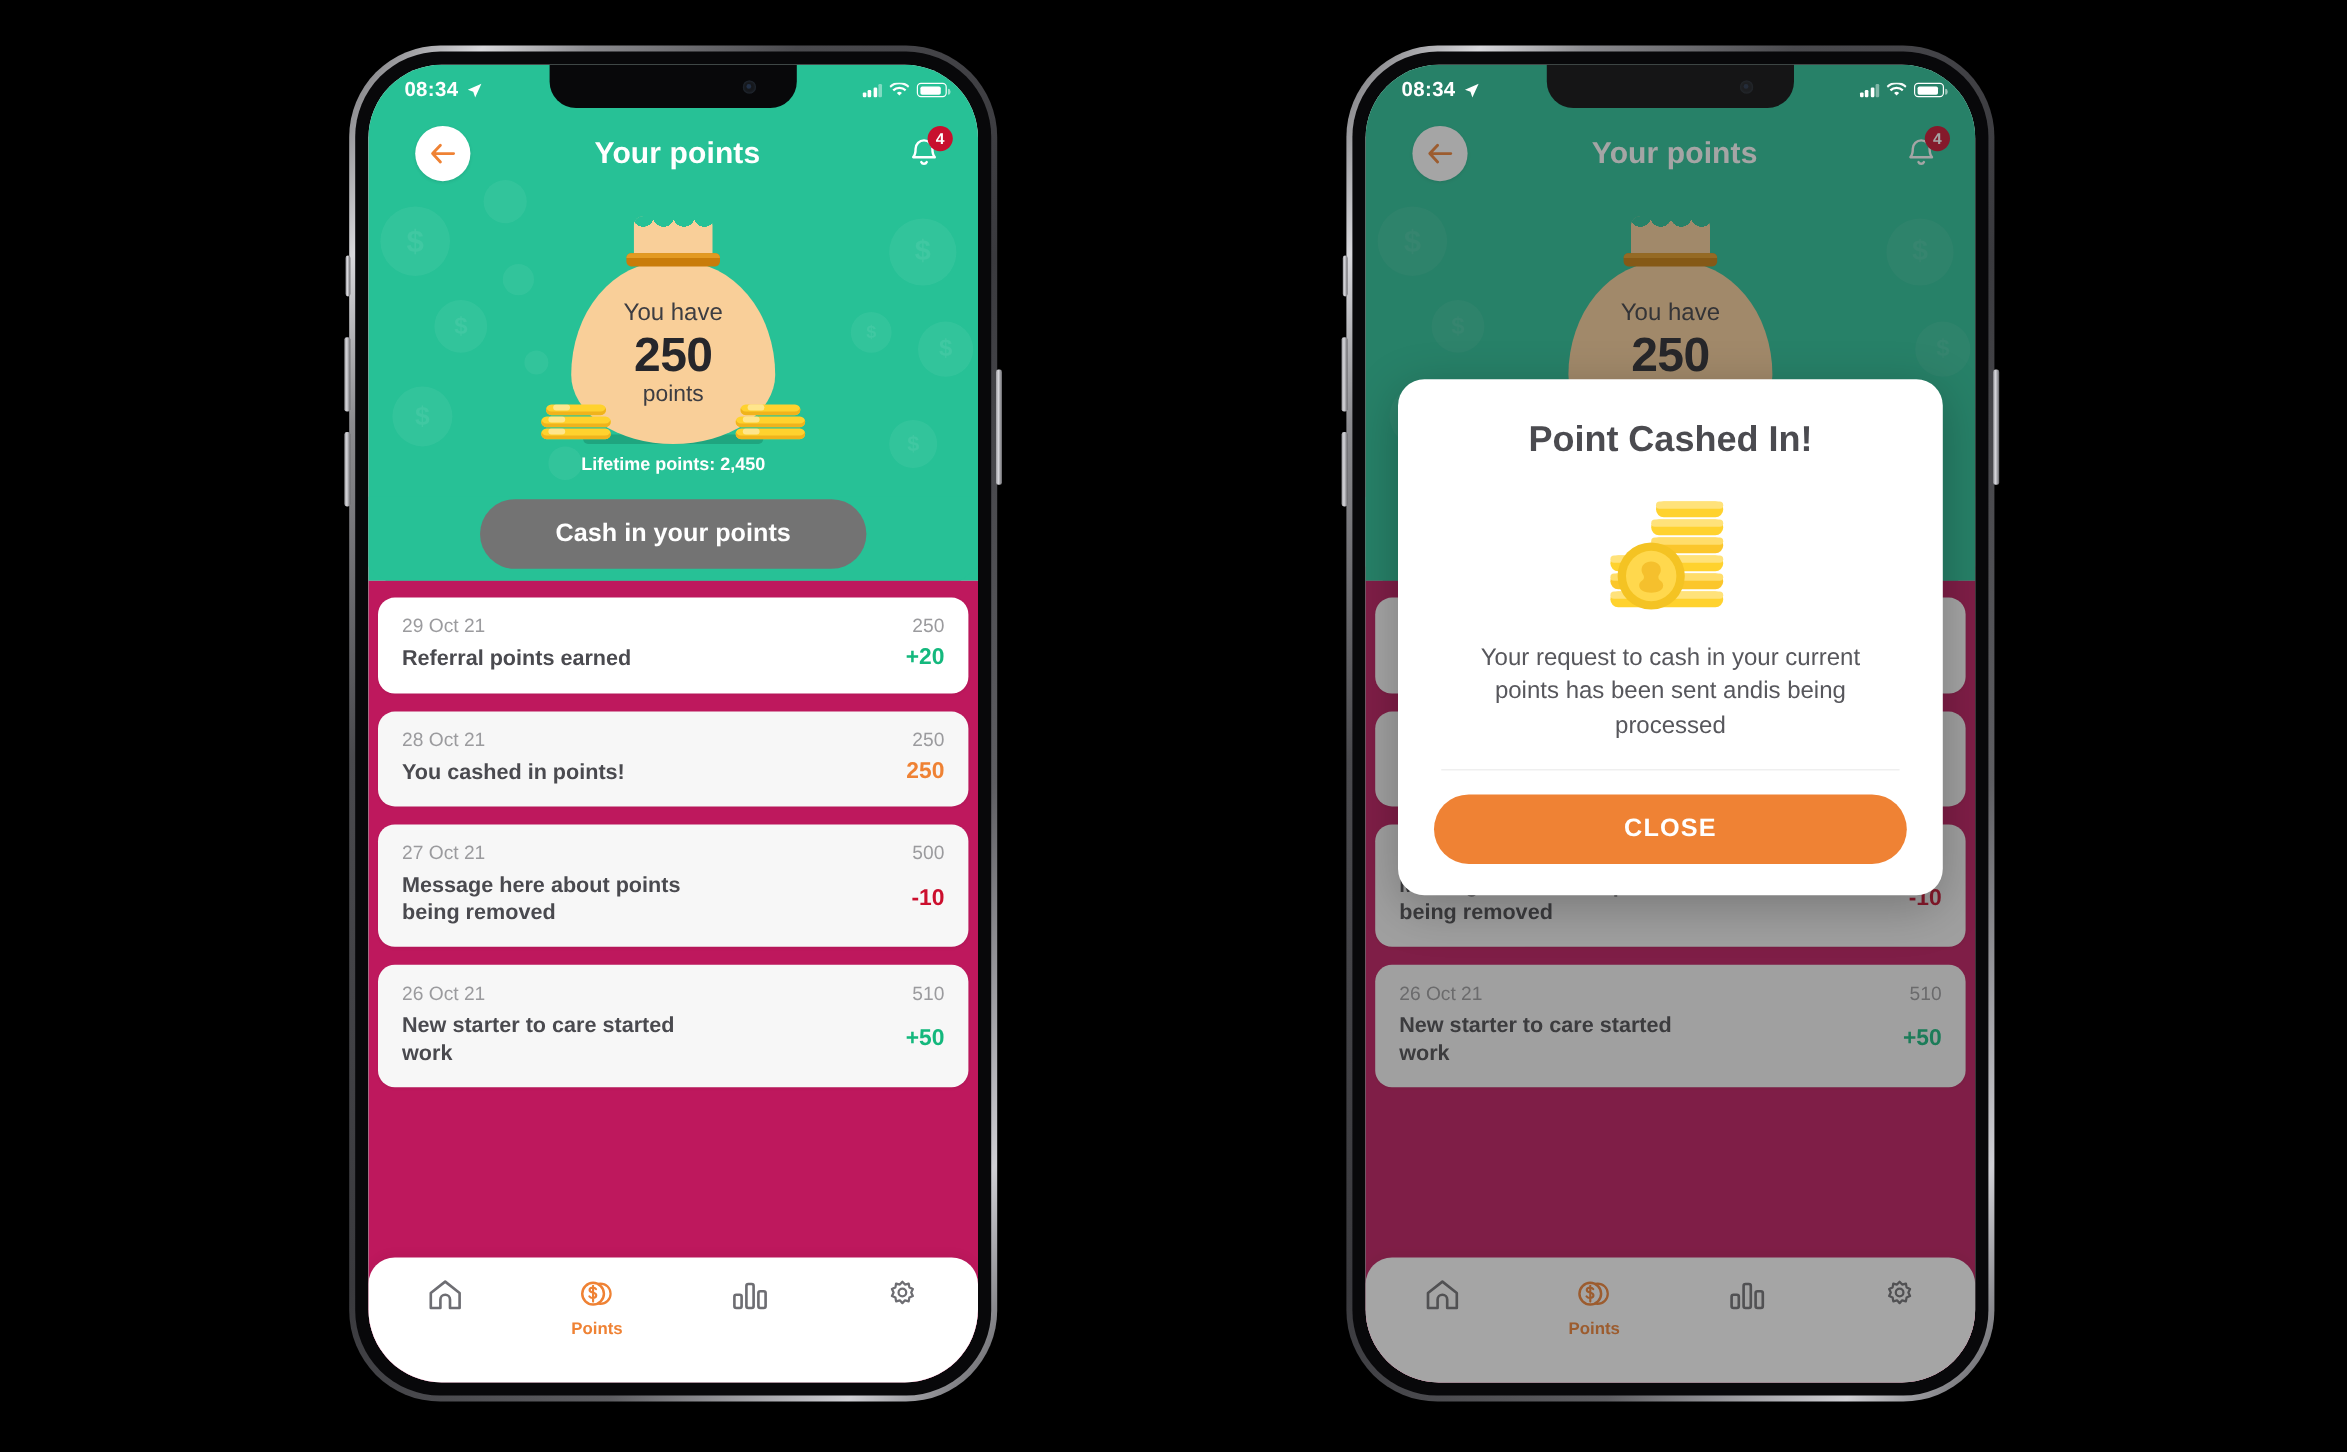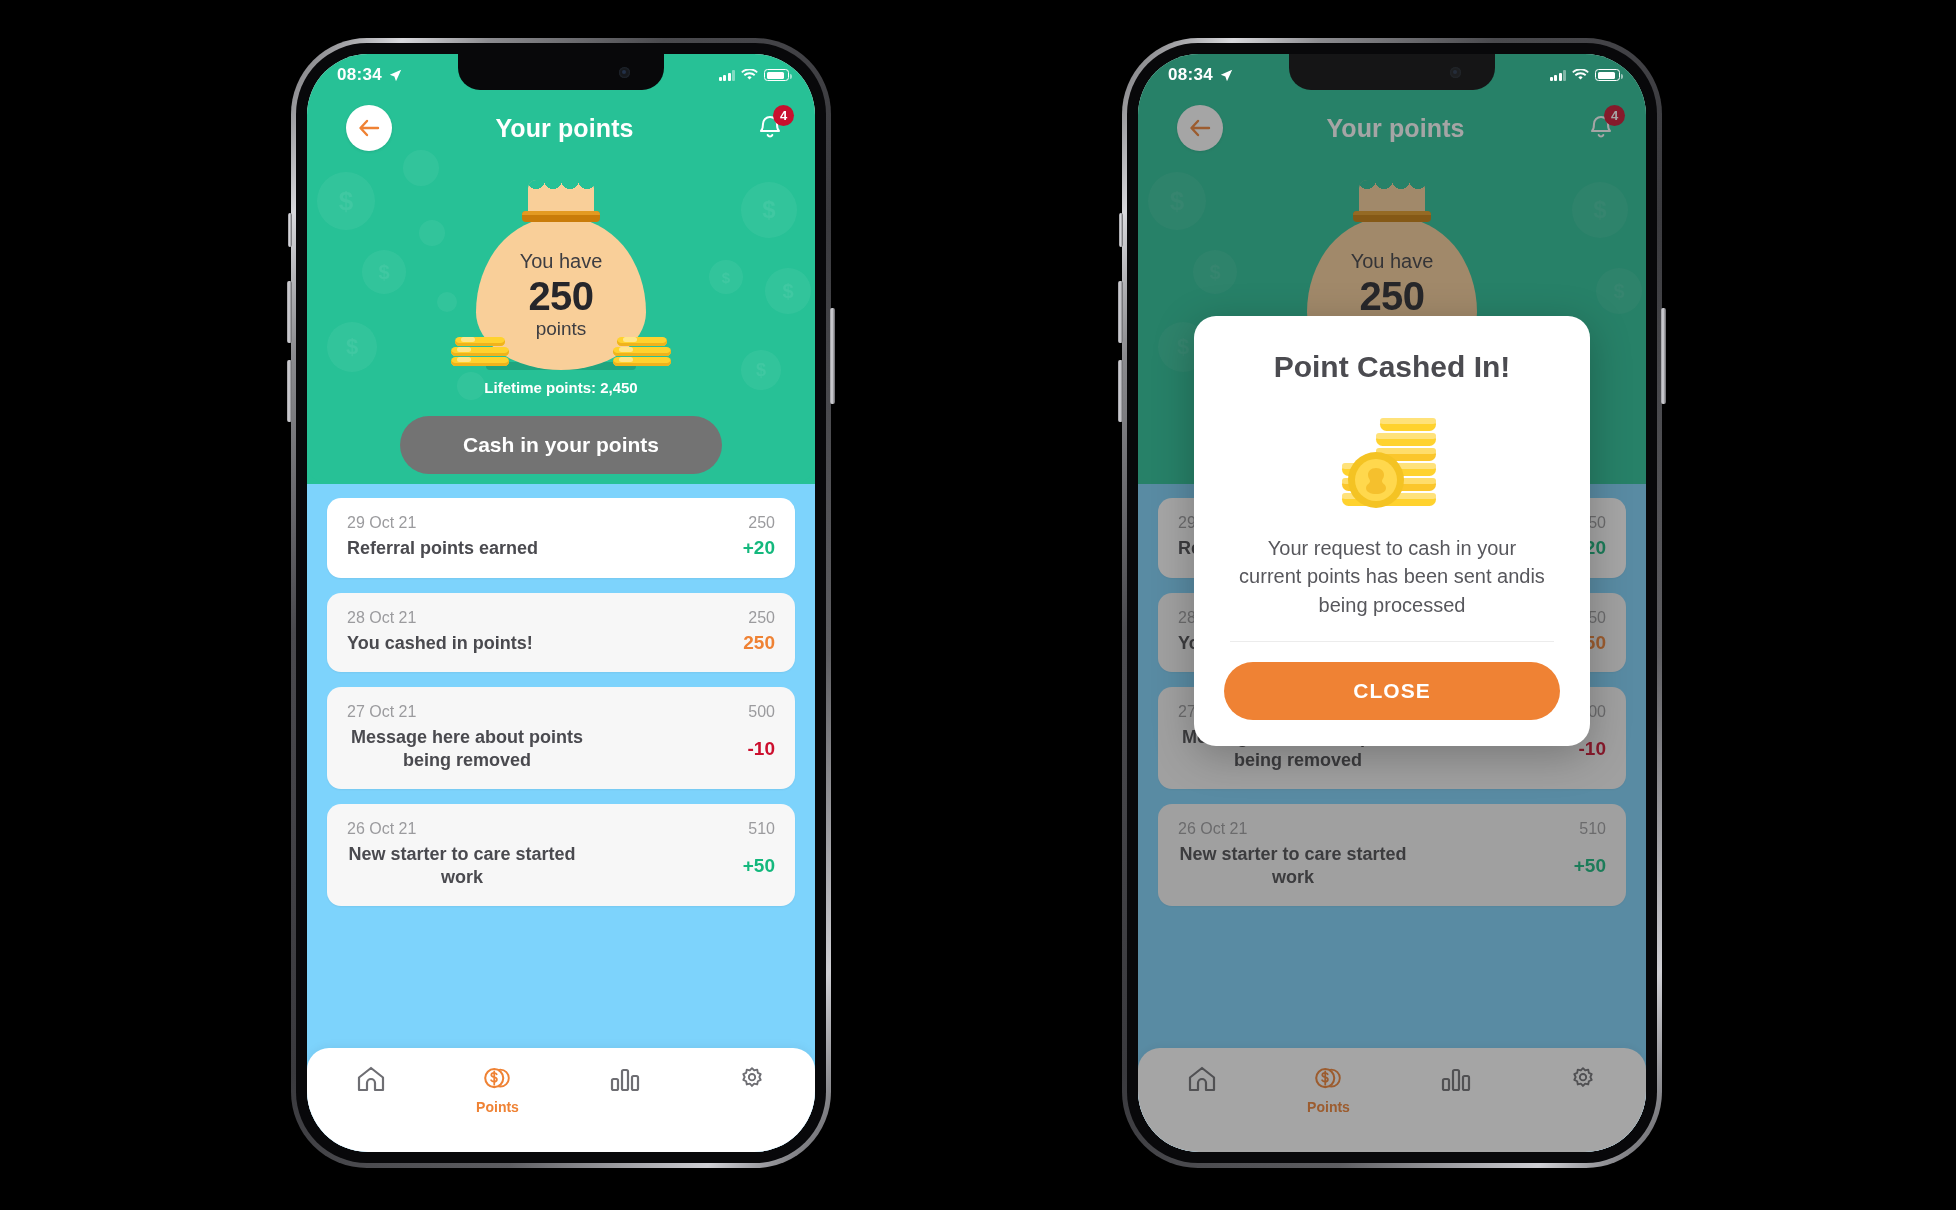--- a/index.html
+++ b/index.html
@@ -227,38 +227,38 @@
     color: #fff; font-size: 21px; font-weight: 700;
     font-family: "Liberation Sans", sans-serif;
     display: flex; align-items: center; justify-content: center;
     cursor: pointer;
   }
 
   
   .list {
     position: absolute; left: 0; right: 0;
     top: 430px; bottom: 0;
-    background: #7dd3fc;
-    padding: 14px 20px 0;
+    background: #be185d;
+    padding: 14px 8px 0;
     overflow: hidden;
   }
   .card {
     background: #fff; border-radius: 14px;
     padding: 16px 20px 18px;
     margin-bottom: 15px;
     box-shadow: 0 1px 2px rgba(0,0,0,.05);
   }
   .card.alt { background: #f7f7f7; }
   .card-top {
     display: flex; justify-content: space-between; align-items: baseline;
     margin-bottom: 5px;
   }
   .c-date { font-size: 16px; color: #9b9b9e; }
   .c-bal  { font-size: 16px; color: #9b9b9e; }
-  .card-bot { display: flex; justify-content: space-between; align-items: center; gap: 8px; text-align: center; }
+  .card-bot { display: flex; justify-content: space-between; align-items: center; gap: 8px; }
   .c-title { font-size: 18px; font-weight: 700; color: #4a4a4f; line-height: 1.25; }
   .c-delta { font-size: 19px; font-weight: 700; white-space: nowrap; }
   .d-pos { color: #14b87d; }
   .d-neg { color: #cc0f2e; }
   .d-org { color: #ef8234; }
 
   
   .tabbar {
     position: absolute; left: 0; right: 0; bottom: 0;
     height: 104px; background: #fff;
@@ -276,21 +276,21 @@
   .tab-label { font-size: 14px; font-weight: 700; color: #ef8234; }
 
   
   .dim {
     position: absolute; inset: 0; z-index: 50;
     background: rgba(40,40,40,.42);
   }
   .modal {
     position: absolute; z-index: 60;
     left: 50%; transform: translateX(-50%);
-    top: 262px; width: 396px;
+    top: 262px; width: 454px;
     background: #fff; border-radius: 22px;
     padding: 34px 30px 26px;
     text-align: center;
     box-shadow: 0 10px 40px rgba(0,0,0,.25);
   }
   .modal-title { font-size: 30px; font-weight: 700; color: #4b4b50; margin-bottom: 26px; }
   .modal-art { height: 104px; display:flex; align-items:center; justify-content:center; margin-bottom: 18px;}
   .modal-text { font-size: 20px; color: #57575c; line-height: 1.42; padding: 0 14px 22px; margin-top: 20px; }
   .modal-sep { height: 1px; background: #ececec; margin: 0 6px 20px; }
   .modal-btn {

